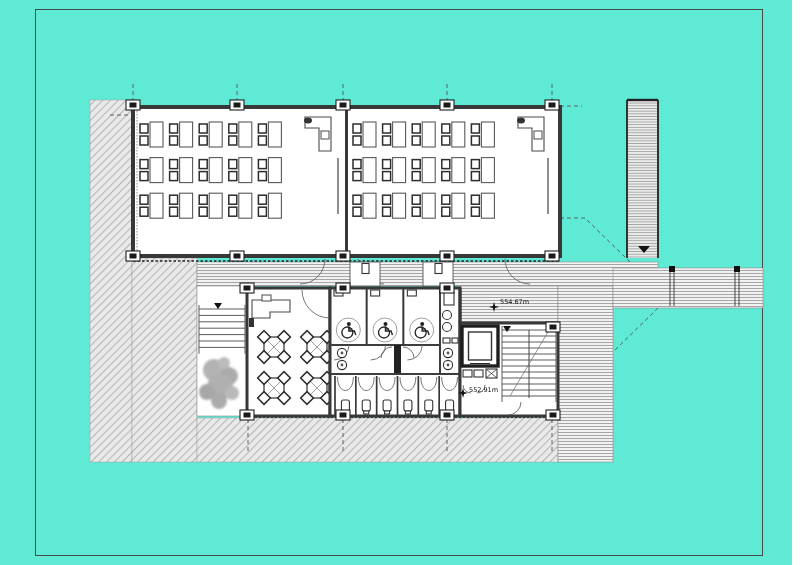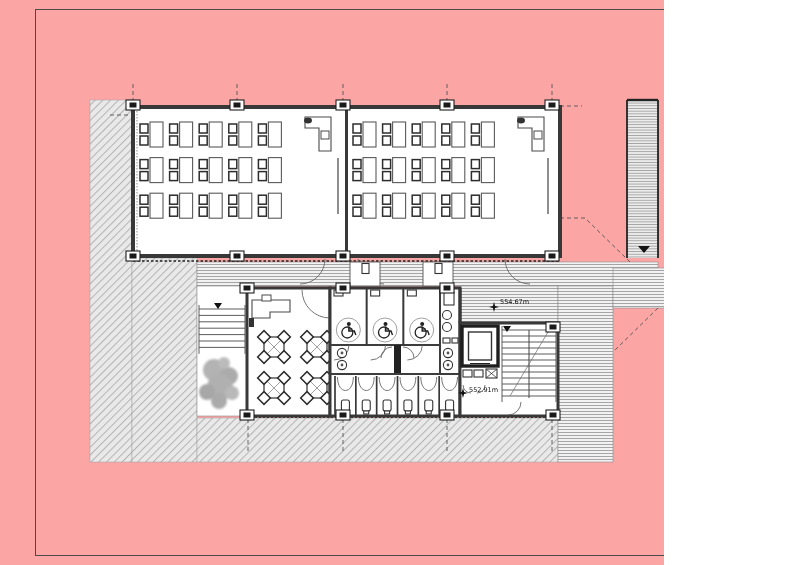--- a/index.html
+++ b/index.html
@@ -1,16 +1,16 @@
 <!DOCTYPE html>
 <html><head>
 <meta charset="utf-8">
 <style>
   html,body{margin:0;padding:0;background:#fff;}
-  #page{position:relative;width:664px;height:565px;background:#fca5a5;overflow:hidden;
+  #page{position:relative;width:792px;height:565px;background:#5eead4;overflow:hidden;
         font-family:"DejaVu Sans", sans-serif;}
   svg{display:block;}
   text{font-family:"DejaVu Sans", sans-serif;fill:#111;}
   .wall4{fill:#ffffff;stroke:#383838;stroke-width:4;}
   .wall3{fill:#ffffff;stroke:#383838;stroke-width:3;}
   .wl3{stroke:#383838;stroke-width:3;fill:none;}
   .wl2{stroke:#3d3d3d;stroke-width:2;fill:none;}
   .arc{stroke:#666;stroke-width:0.9;fill:none;}
   .dash{stroke:#555;stroke-width:0.9;fill:none;stroke-dasharray:4 3;}
   .chair{fill:#ffffff;stroke:#2d2d2d;stroke-width:1.5;}

